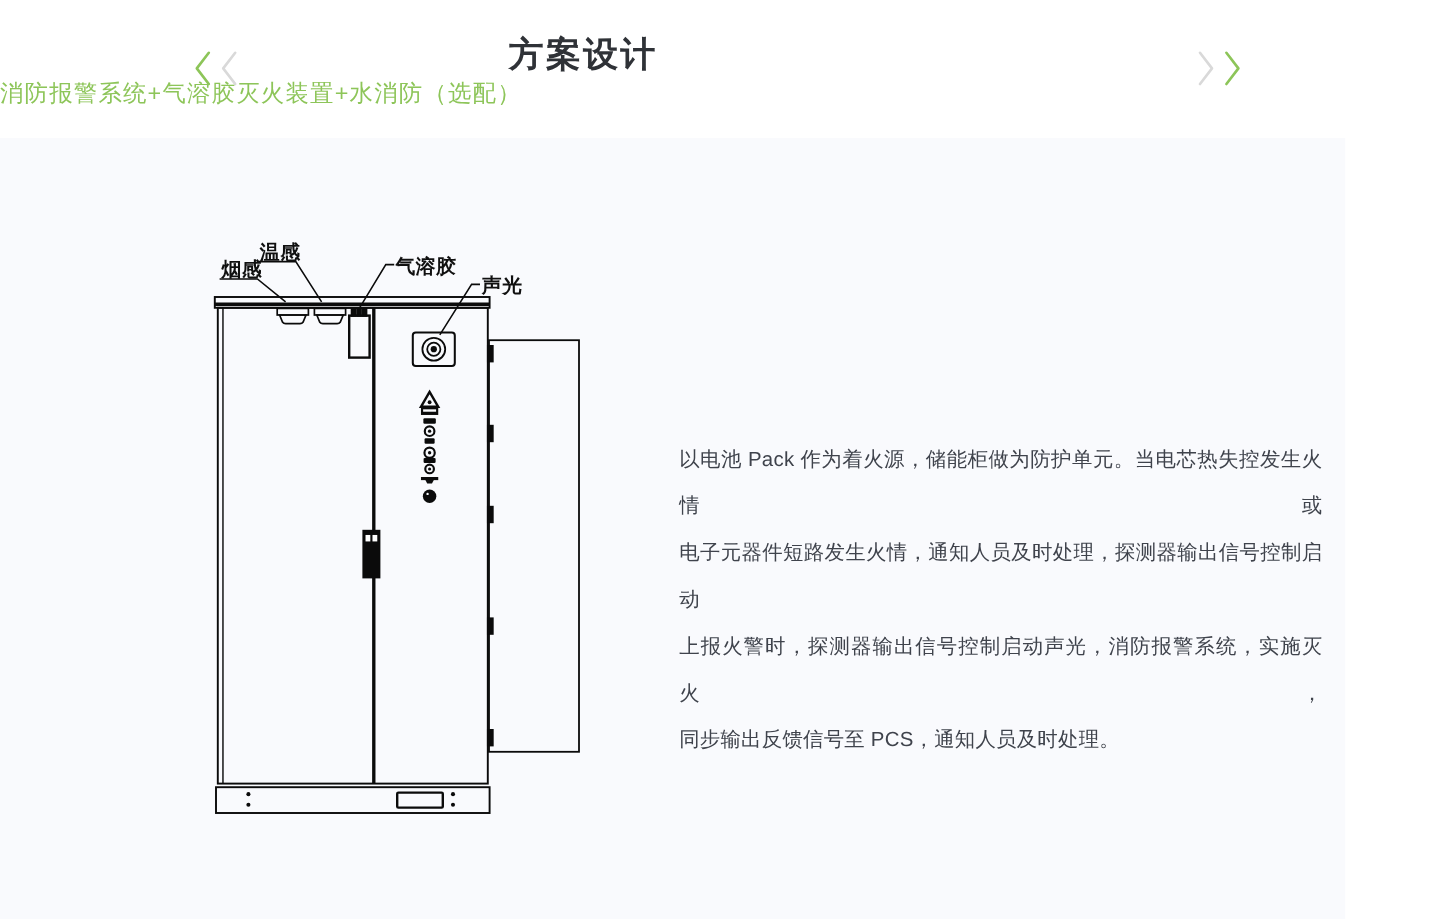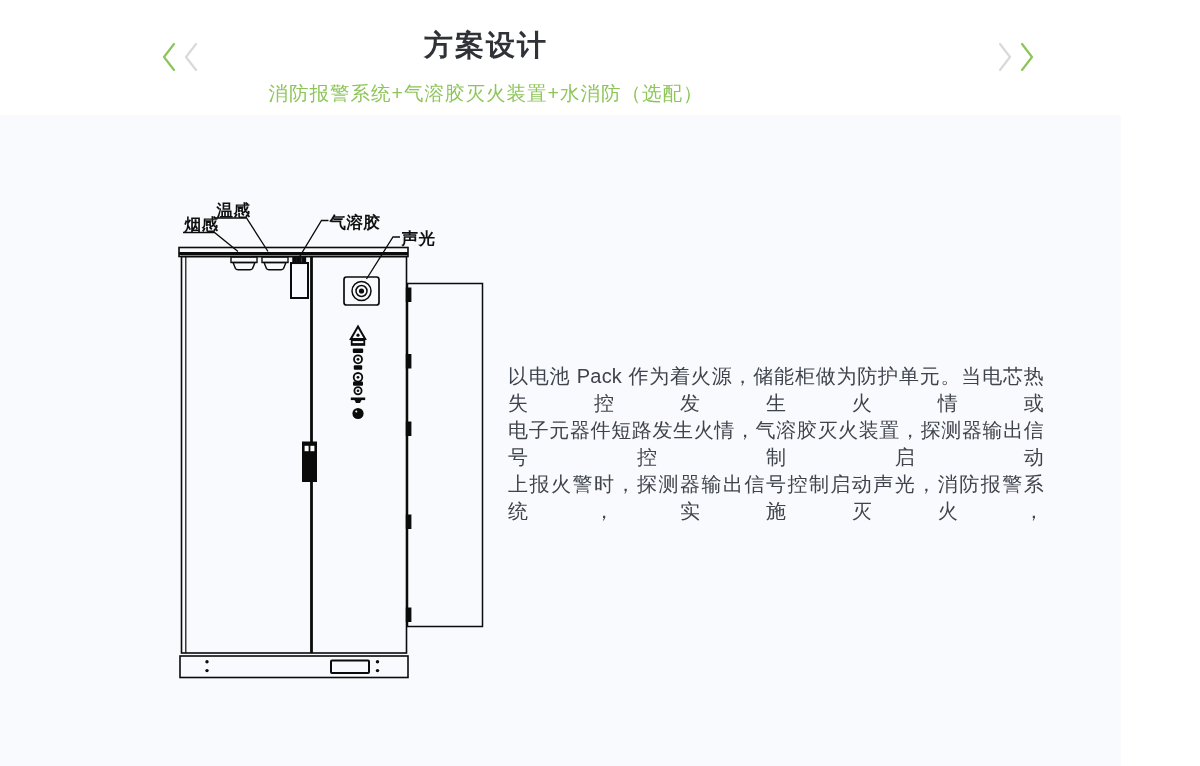--- a/index.html
+++ b/index.html
@@ -16,40 +16,40 @@
     width: 972px; height: 115px;
     background: #ffffff;
   }
   .page-title {
     position: absolute; top: 26px; left: 0; right: 0;
     text-align: center;
     font-size: 29px; font-weight: 700;
     color: #2f3237; letter-spacing: 2px;
   }
   .page-subtitle {
-    position: absolute; top: 80px; left: 0; right: 0;
-    text-align: center;
+    position: absolute; top: 64px; left: 0; right: 0;
+    text-align: left;
     font-size: 19.5px; font-weight: 400;
     color: #8dc559; letter-spacing: 1px;
   }
   .nav-chevron { position: absolute; width: 16px; height: 30px; cursor: pointer; }
   .nav-prev-outer { left: 161px; top: 42px; }
   .nav-prev-inner { left: 183px; top: 42px; }
   .nav-next-inner { left: 997px; top: 42px; }
   .nav-next-outer { left: 1019px; top: 42px; }
   .content {
     position: absolute; top: 115px; left: 0;
     width: 1121px; height: 651px;
     background: #f9fafd;
   }
   .diagram-svg { position: absolute; left: 165px; top: 80px; }
   .description {
-    position: absolute; left: 508px; top: 248px;
+    position: absolute; left: 566px; top: 248px;
     width: 536px;
-    font-size: 20px; line-height: 27px;
+    font-size: 17px; line-height: 39px;
     color: #3f434c; letter-spacing: 0.2px;
   }
   .description .line { text-align: justify; text-align-last: justify; }
   .description .line.last { text-align: left; text-align-last: left; }
   .diag-label {
     font-family: "Liberation Sans", sans-serif;
     font-size: 16.5px; font-weight: 700; fill: #101010; letter-spacing: 0.5px;
   }
 </style>
 </head>
@@ -169,17 +169,18 @@
     </g>
 
     <text class="diag-label" x="184.5" y="230" stroke="none" fill="#101010">烟感</text>
     <text class="diag-label" x="216.5" y="216" stroke="none" fill="#101010">温感</text>
     <text class="diag-label" x="329.5" y="227.5" stroke="none" fill="#101010">气溶胶</text>
     <text class="diag-label" x="401.5" y="243.5" stroke="none" fill="#101010">声光</text>
   </svg>
 
   <div class="description">
     <div class="line">以电池 Pack 作为着火源，储能柜做为防护单元。当电芯热失控发生火情或</div>
-    <div class="line">电子元器件短路发生火情，气溶胶灭火装置，探测器输出信号控制启动</div>
+    <div class="line">电子元器件短路发生火情，通知人员及时处理，探测器输出信号控制启动</div>
     <div class="line">上报火警时，探测器输出信号控制启动声光，消防报警系统，实施灭火，</div>
+    <div class="line last">同步输出反馈信号至 PCS，通知人员及时处理。</div>
   </div>
 
 </div>
 
 </body></html>

